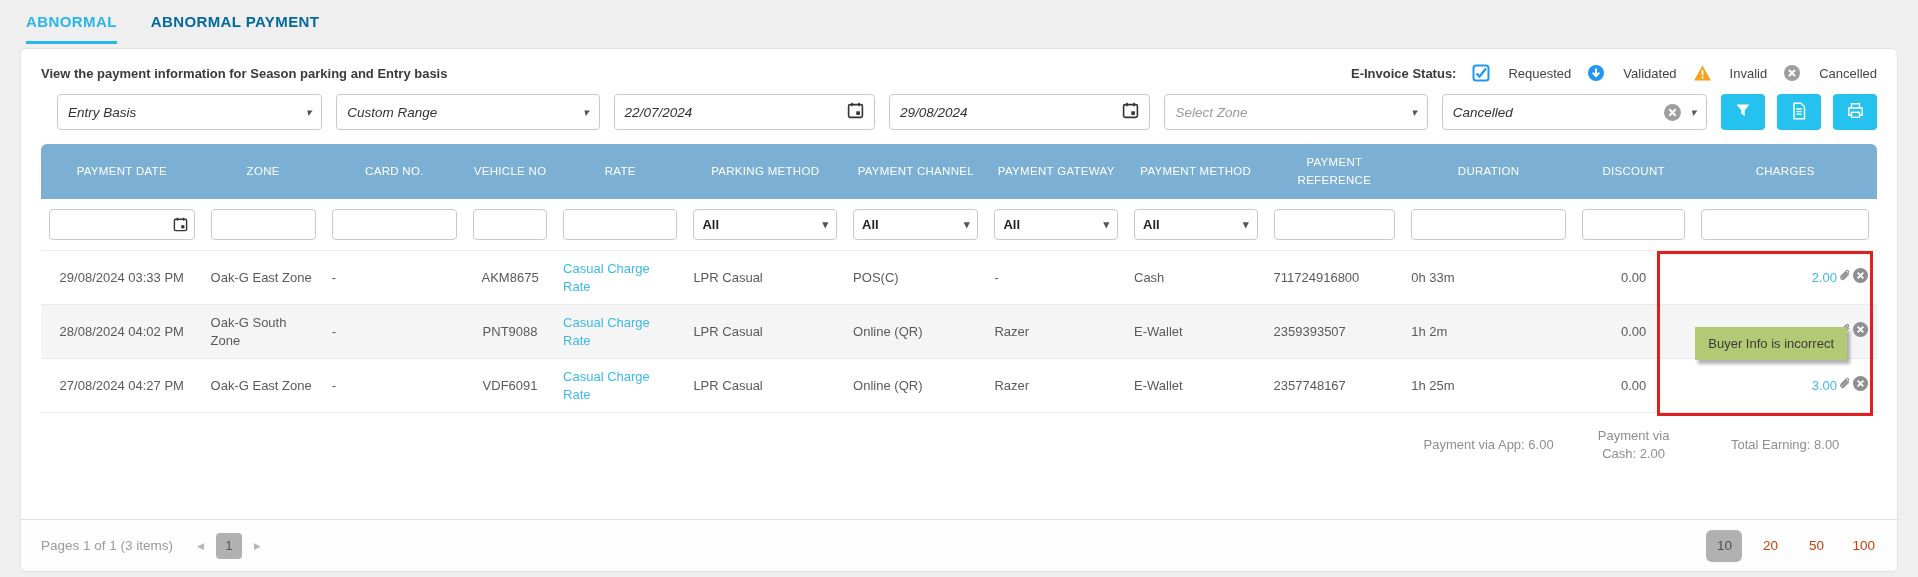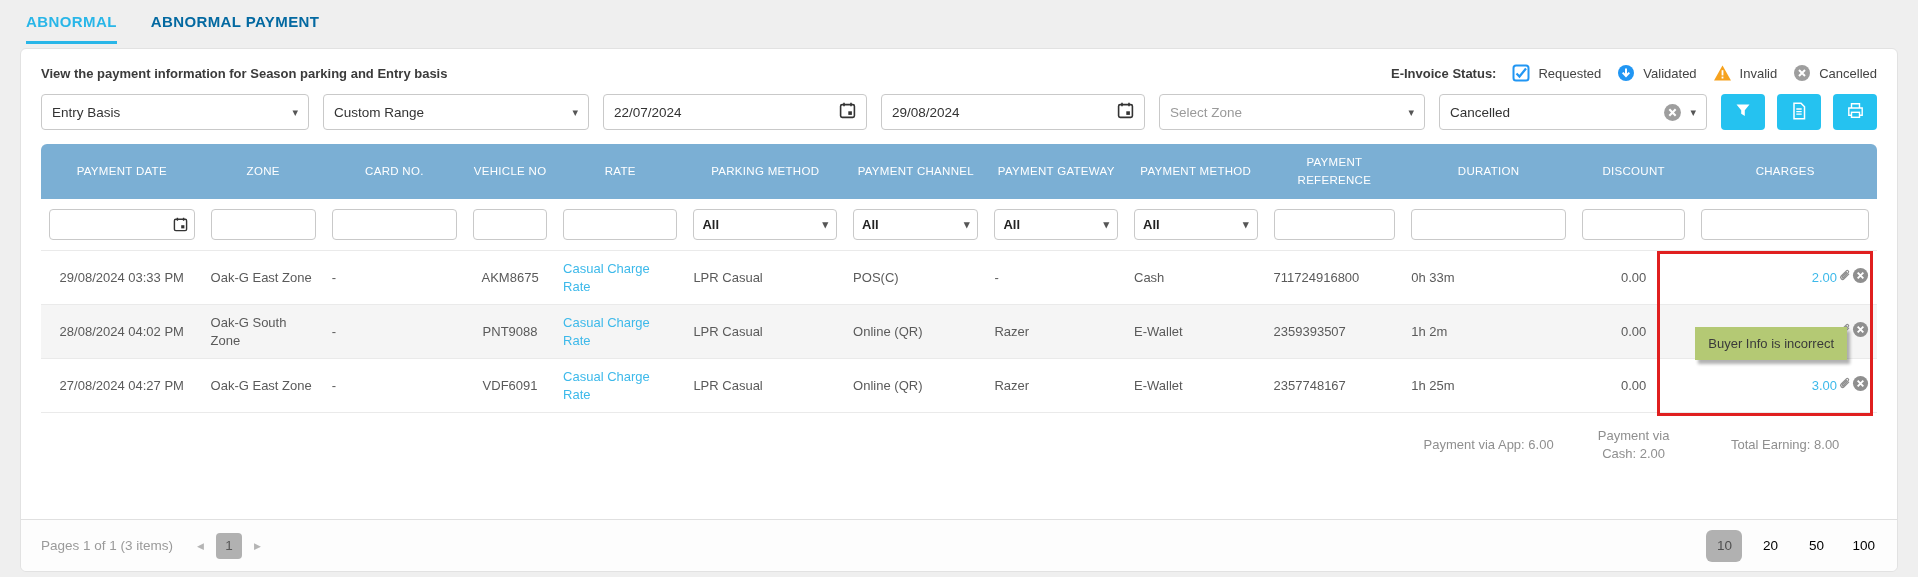--- a/index.html
+++ b/index.html
@@ -10,25 +10,25 @@
   .tab { font-size:15px; font-weight:bold; letter-spacing:.4px; color:#0369a1; padding-bottom:7px; cursor:pointer; }
   .tab.active { color:#29b6e8; border-bottom:3px solid #29b6e8; }
 
   
   .card { margin:4px 20px 0 20px; background:#fff; border:1px solid #e2e2e2; border-radius:6px; height:524px; position:relative; }
 
   .info-row { display:flex; justify-content:space-between; align-items:center; padding:15px 20px 2px 20px; }
   .desc { font-size:13px; font-weight:bold; color:#3b3b3b; }
   .legend { display:flex; align-items:center; gap:16px; }
   .legend-label { font-size:13px; font-weight:bold; color:#3b3b3b; }
-  .legend-item { display:flex; align-items:center; gap:8px; font-size:13px; color:#444; }
+  .legend-item { display:flex; align-items:center; gap:18px; font-size:13px; color:#444; }
   .legend-item svg { display:block; }
 
   
-  .filter-bar { display:flex; align-items:center; gap:14px; padding:10px 20px 12px 20px; }
+  .filter-bar { display:flex; align-items:center; gap:14px; padding:10px 20px 12px 36px;font-style:italic; }
   .ctrl { height:36px; background:#fff; border:1px solid #c9c9c9; border-radius:4px; display:flex; align-items:center; padding:0 10px; font-size:13.5px; color:#333; }
   .ctrl .grow { flex:1; }
   .caret { font-size:11px; color:#555; margin-left:8px; }
   .placeholder { color:#9a9a9a; }
   .iconbtn { width:44px; height:36px; border:none; border-radius:4px; background:#25c2f0; display:flex; align-items:center; justify-content:center; cursor:pointer; }
   .btn-group { margin-left:auto; display:flex; gap:12px; }
   .clear-x { margin-left:6px; display:flex; }
 
   
   .table-zone { position:relative; margin:2px 20px 0 20px; }
@@ -52,21 +52,21 @@
 
   .red-box { position:absolute; right:4px; top:107px; width:216px; height:165px; border:3px solid #e01f1f; z-index:6; pointer-events:none; }
   .tooltip { position:absolute; right:30px; top:183px; background:#b4c974; color:#3a3a3a; font-size:13px; padding:9px 13px; z-index:5; box-shadow:3px 4px 3px rgba(0,0,0,.3); white-space:nowrap; }
 
   
   .pagination { position:absolute; left:0; right:0; bottom:0; height:52px; border-top:1px solid #e0e0e0; display:flex; align-items:center; padding:0 14px 0 20px; background:#fdfdfd; border-radius:0 0 6px 6px; }
   .page-status { font-size:13.5px; color:#9a9a9a; margin-right:18px; }
   .pg-arrow { font-size:9px; color:#b5b5b5; padding:6px; cursor:pointer; }
   .page-chip { min-width:26px; height:26px; background:#b1b1b1; border-radius:4px; color:#565656; font-size:13.5px; display:flex; align-items:center; justify-content:center; margin:0 6px; cursor:pointer; }
   .sizes { margin-left:auto; display:flex; align-items:center; gap:10px;padding-left:48px; }
-  .size-btn { min-width:36px; height:32px; display:flex; align-items:center; justify-content:center; font-size:13.5px; color:#000000; border-radius:6px; cursor:pointer; padding:0 8px; }
+  .size-btn { min-width:36px; height:32px; display:flex; align-items:center; justify-content:center; font-size:13.5px; color:#c2410c; border-radius:6px; cursor:pointer; padding:0 8px; }
   .size-btn.active { background:#b1b1b1; color:#4f4f4f; }
 </style>
 </head>
 <body>
 
 <div class="tabbar">
   <div class="tab active">ABNORMAL</div>
   <div class="tab">ABNORMAL PAYMENT</div>
 </div>
 

